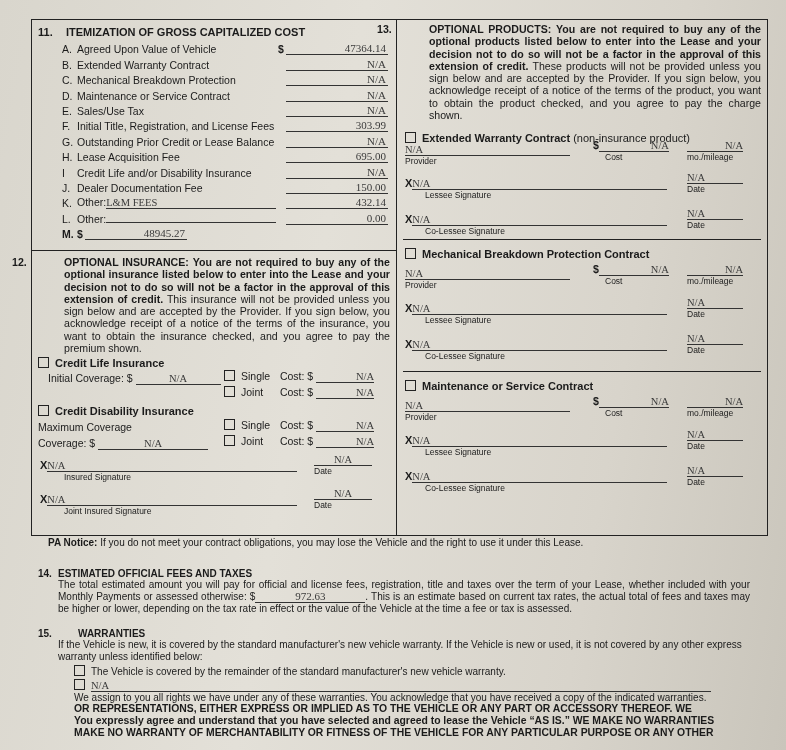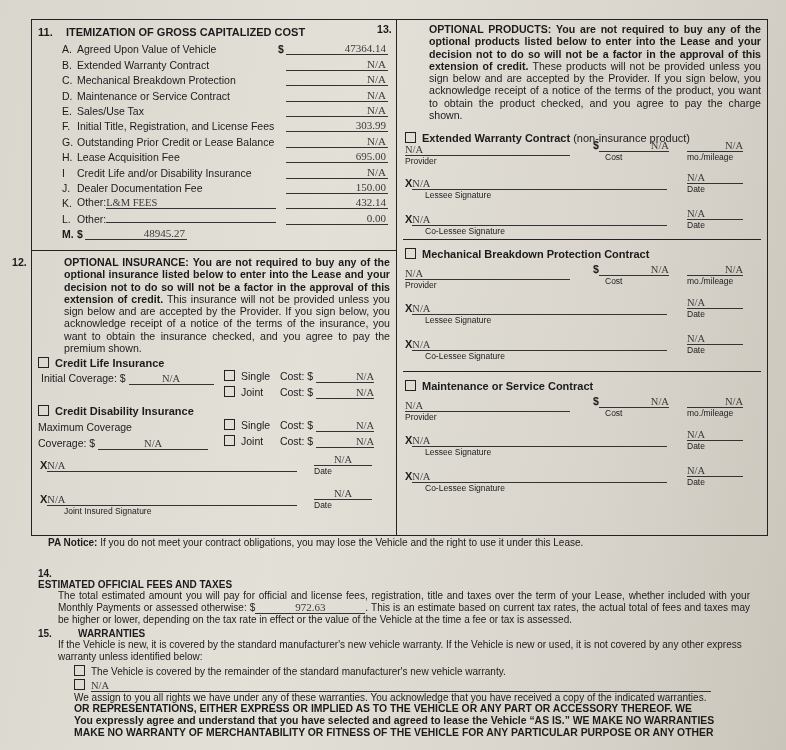--- a/index.html
+++ b/index.html
@@ -144,21 +144,21 @@
     <div class="para indent">
       <span class="num">12.</span><span class="bold">OPTIONAL INSURANCE:</span>
       <span class="bold">You are not required to buy any of the optional insurance listed below to enter into the Lease and your decision not to do so will not be a factor in the approval of this extension of credit.</span>
       <span>This insurance will not be provided unless you sign below and are accepted by the Provider. If you sign below, you acknowledge receipt of a notice of the terms of the insurance, you want to obtain the insurance checked, and you agree to pay the premium shown.</span>
     </div>
 
     <div style="margin-top:3px; font-size:11px;">
       <span class="cb"></span><span class="b">Credit Life Insurance</span>
     </div>
     <div style="position:relative; height:34px; font-size:10.5px;">
-      <div class="abs" style="left:3px; top:3px;">
+      <div class="abs" style="left:10px; top:3px;">
         <span>Initial Coverage: $</span>
         <span class="uline mono" style="width:85px;">N/A</span>
       </div>
       <div class="abs" style="left:186px; top:1px;">
         <span class="cb"></span><span style="display:inline-block;width:36px;">Single</span>
         <span>Cost: $</span>
         <span class="uline mono" style="width:58px; text-align:right;">N/A</span>
       </div>
       <div class="abs" style="left:186px; top:17px;">
         <span class="cb"></span><span style="display:inline-block;width:36px;">Joint</span>
@@ -184,20 +184,21 @@
       <div class="abs" style="left:186px; top:18px;">
         <span class="cb"></span><span style="display:inline-block;width:36px;">Joint</span>
         <span>Cost: $</span>
         <span class="uline mono" style="width:58px; text-align:right;">N/A</span>
       </div>
     </div>
 
     <div style="position:relative; height:72px;">
       <div class="abs" style="left:2px; top:6px;">
         <span class="x">X</span><span class="uline mono" style="width:250px; text-align:left;">N/A</span>
+        <div class="small" style="padding-left:24px;">Insured Signature</div>
       </div>
       <div class="abs" style="left:276px; top:0px;">
         <span class="uline mono" style="width:58px;">N/A</span>
         <div class="small">Date</div>
       </div>
       <div class="abs" style="left:2px; top:40px;">
         <span class="x">X</span><span class="uline mono" style="width:250px; text-align:left;">N/A</span>
         <div class="small" style="padding-left:24px;">Joint Insured Signature</div>
       </div>
       <div class="abs" style="left:276px; top:34px;">
@@ -247,21 +248,21 @@
       </div>
   </div>
 </div>
 
 <div class="bottom" style="top:537px;">
   <span class="b">PA Notice:</span>
   <span>If you do not meet your contract obligations, you may lose the Vehicle and the right to use it under this Lease.</span>
 </div>
 
 <div class="bottom" style="top:568px; left:38px; width:712px;">
-  <div style="display:flex;flex-direction:column;">
+  <div style="display:flex;">
     <span class="b" style="width:20px;">14.</span>
     <span class="b">ESTIMATED OFFICIAL FEES AND TAXES</span>
   </div>
   <div style="padding-left:20px; line-height:11.5px; text-align:justify;">
     <span>The total estimated amount you will pay for official and license fees, registration, title and taxes over the term of your Lease, whether included with your Monthly Payments or assessed otherwise: $</span><span class="uline mono" style="width:110px; font-size:11px;">972.63</span><span>. This is an estimate based on current tax rates, the actual total of fees and taxes may be higher or lower, depending on the tax rate in effect or the value of the Vehicle at the time a fee or tax is assessed.</span>
   </div>
 </div>
 
 <div class="bottom" style="top:628px; left:38px; width:712px;">
   <div style="display:flex;gap:20px;">

